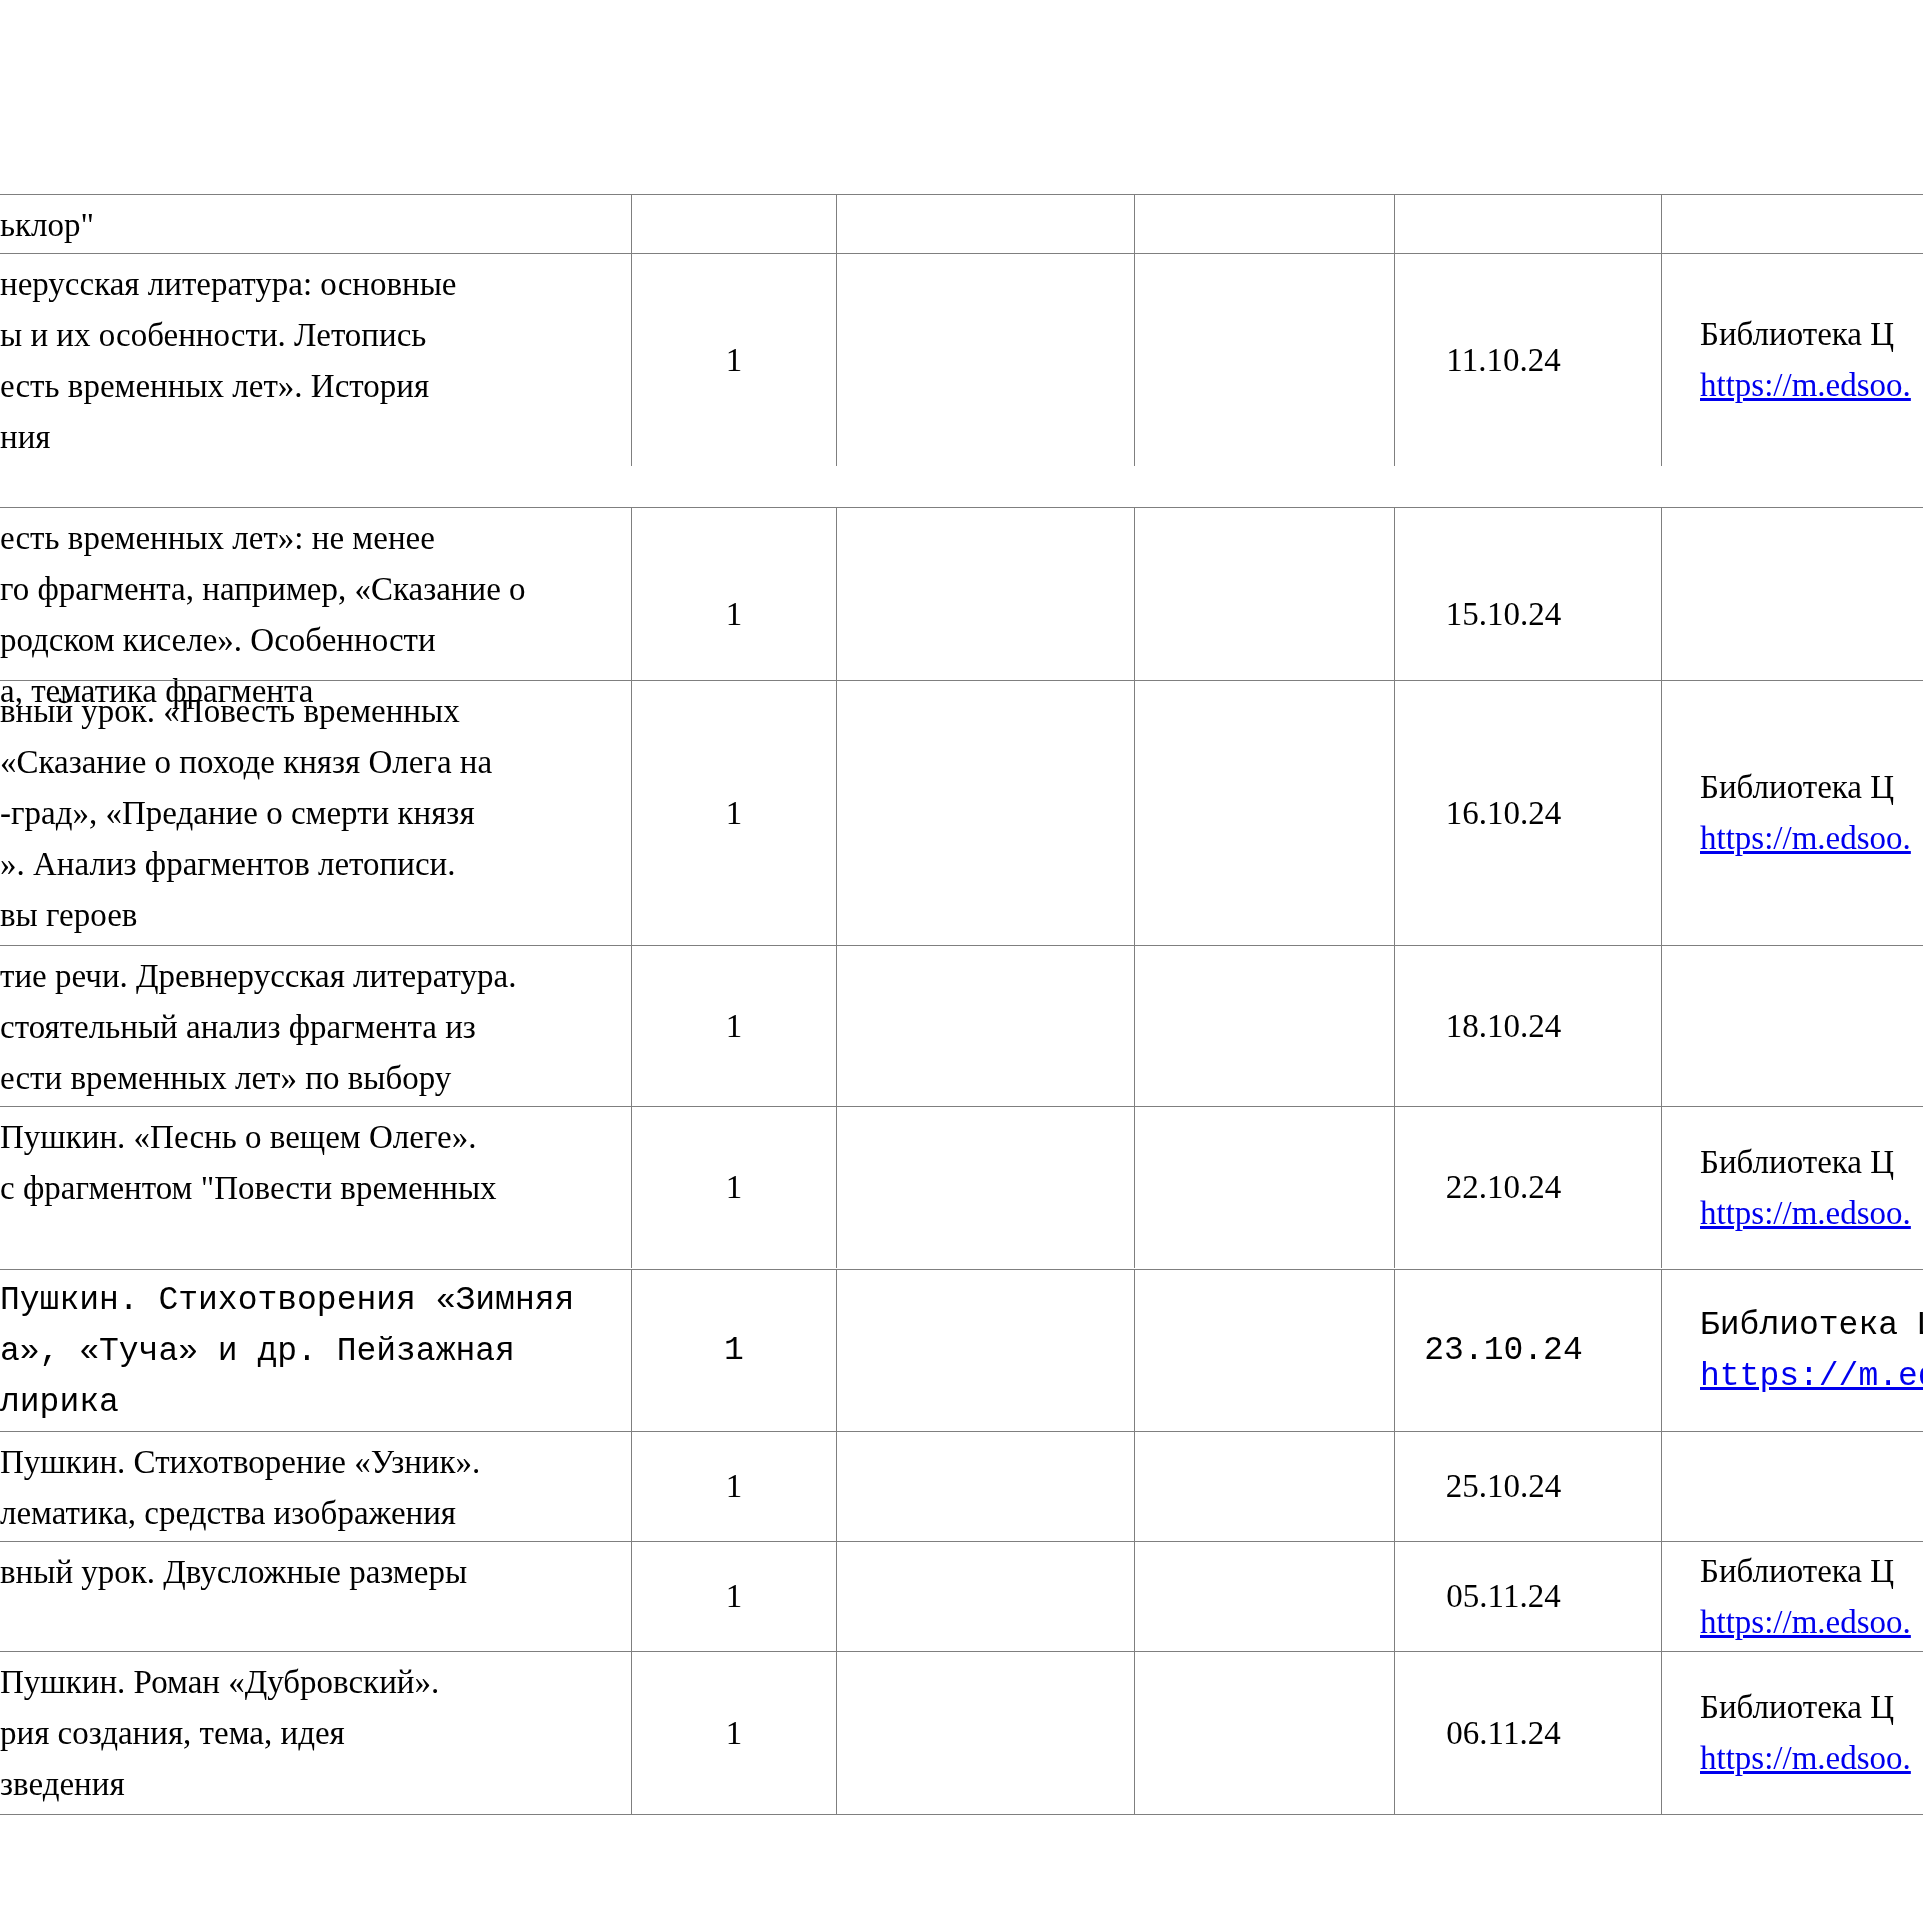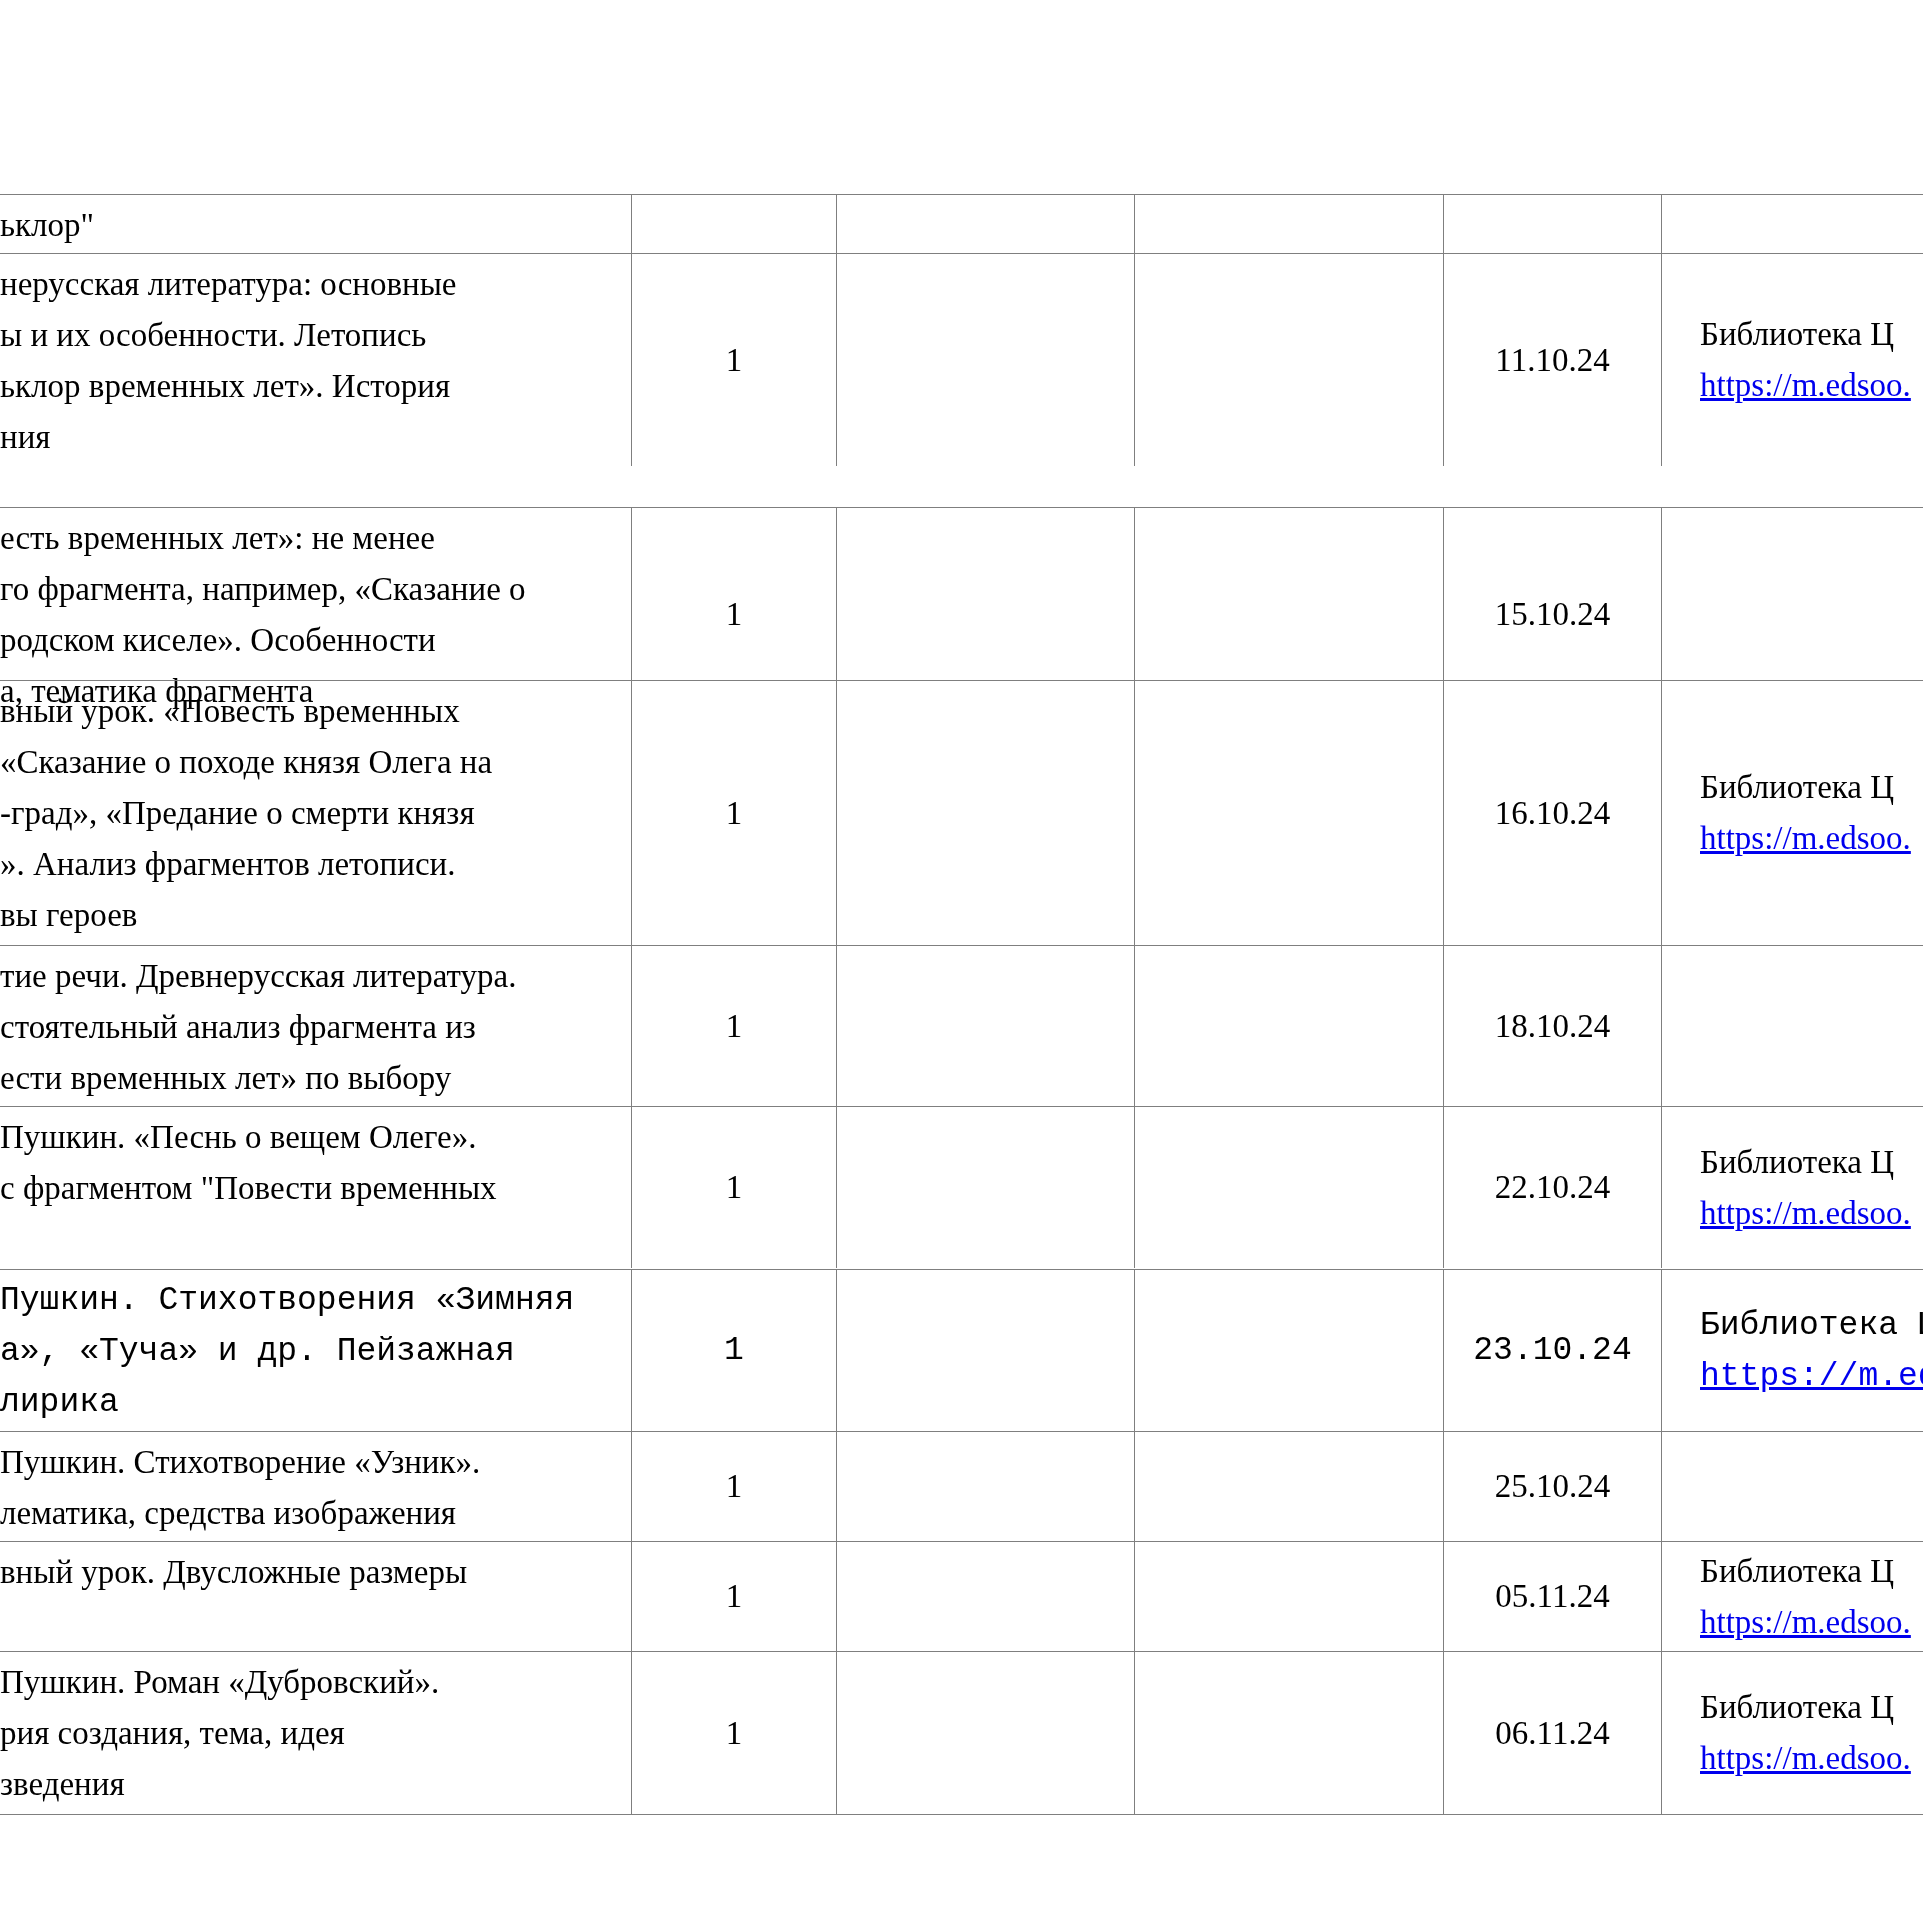--- a/index.html
+++ b/index.html
@@ -8,21 +8,21 @@
   .tbl { position: absolute; left: 0; top: 194px; width: 1924px; }
   .row { position: absolute; left: 0; width: 1924px; border-top: 1.5px solid #7f7f7f; box-sizing: border-box; }
   .row.last { border-bottom: 1.5px solid #7f7f7f; padding-left: 8px; }
   .cell { position: absolute; top: 0; bottom: 0; box-sizing: border-box; border-left: 1.5px solid #7f7f7f;
           display: flex; align-items: center; font-size: 33px; line-height: 51px; }
   .cell.first { border-left: none; }
   .c-topic { left: -45px; width: 676px; padding-left: 45px; align-items: flex-start; padding-top: 4.5px; }
   .c-hours { left: 631px; width: 205px; justify-content: center; }
   .c-test { left: 836px; width: 298px; }
   .c-pract { left: 1134px; width: 309px; }
-  .c-date { left: 1443px; width: 218px; justify-content: center; }
+  .c-date { left: 1394px; width: 218px; justify-content: center; }
   .c-res { left: 1661px; width: 301px; padding-left: 38px; flex-direction: column; justify-content: center; align-items: flex-start; }
   .topic-text { white-space: pre-line; padding-left: 0; }
   .res-label { display: block; white-space: nowrap; }
   .res-link { display: block; color: #0000ee; text-decoration: underline; white-space: nowrap; }
 </style>
 </head>
 <body>
 
 <div class="tbl" id="tbl">
     <div class="row" style="top: 0px; height: 59px;">
@@ -39,21 +39,21 @@
     </div>
     <div class="cell c-res">
       
       
     </div>
   </div>
     <div class="row" style="top: 59px; height: 213px;">
     <div class="cell first c-topic">
       <span class="topic-text">нерусская литература: основные
 ы и их особенности. Летопись
-ьклор временных лет». История
+есть временных лет». История
 ния</span>
     </div>
     <div class="cell c-hours">
       <span>1</span>
     </div>
     <div class="cell c-test"></div>
     <div class="cell c-pract"></div>
     <div class="cell c-date">
       <span>11.10.24</span>
     </div>

